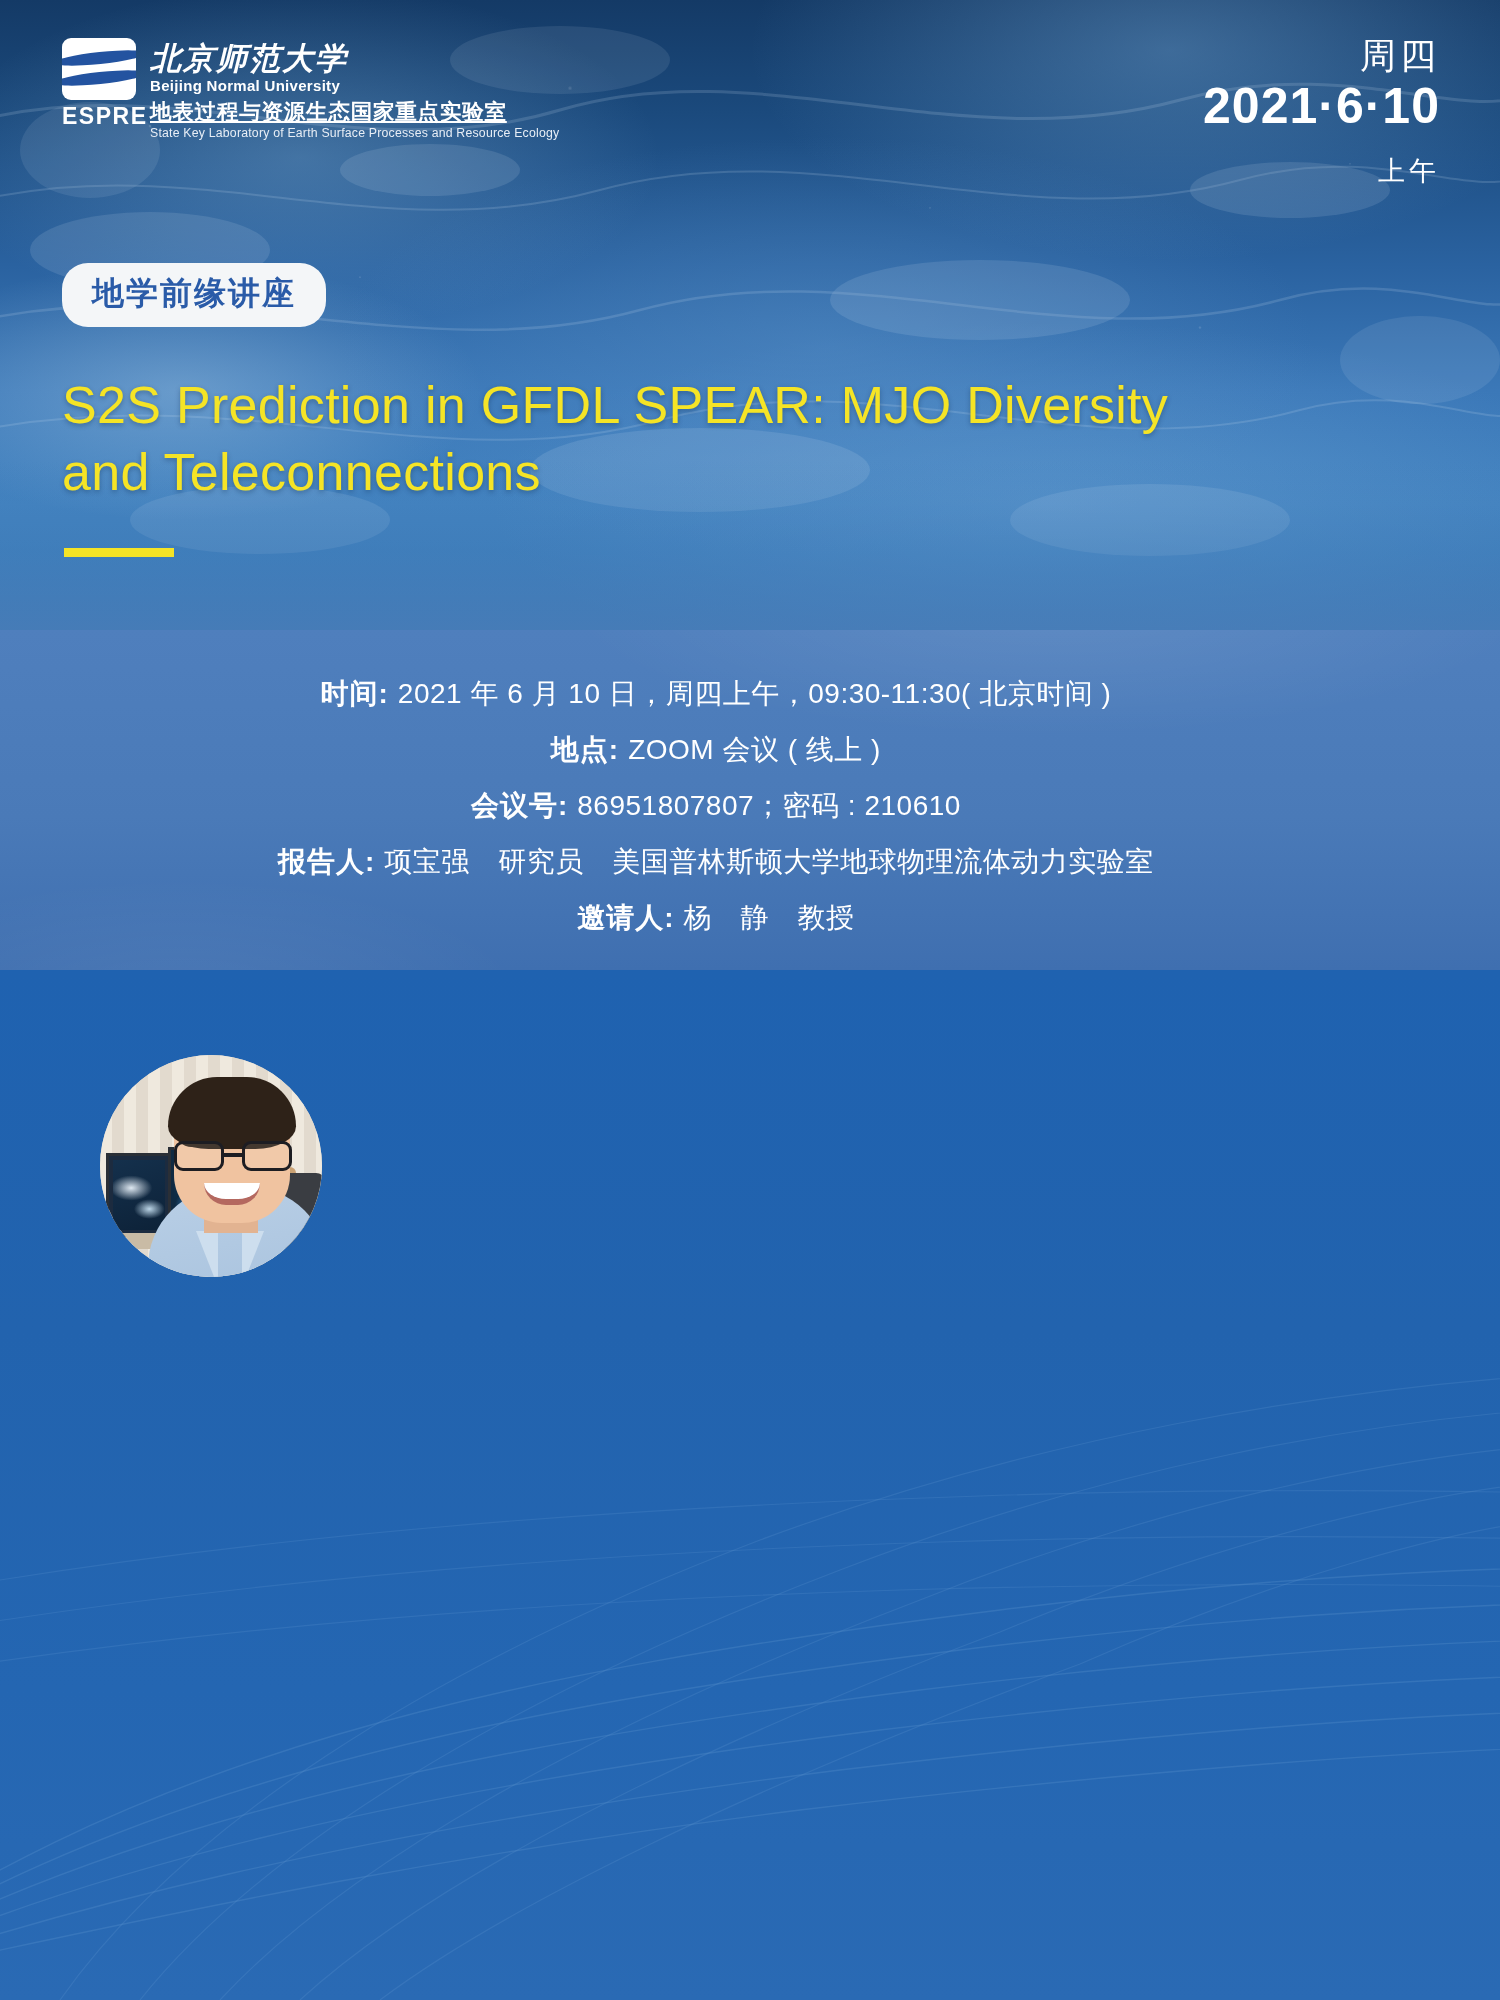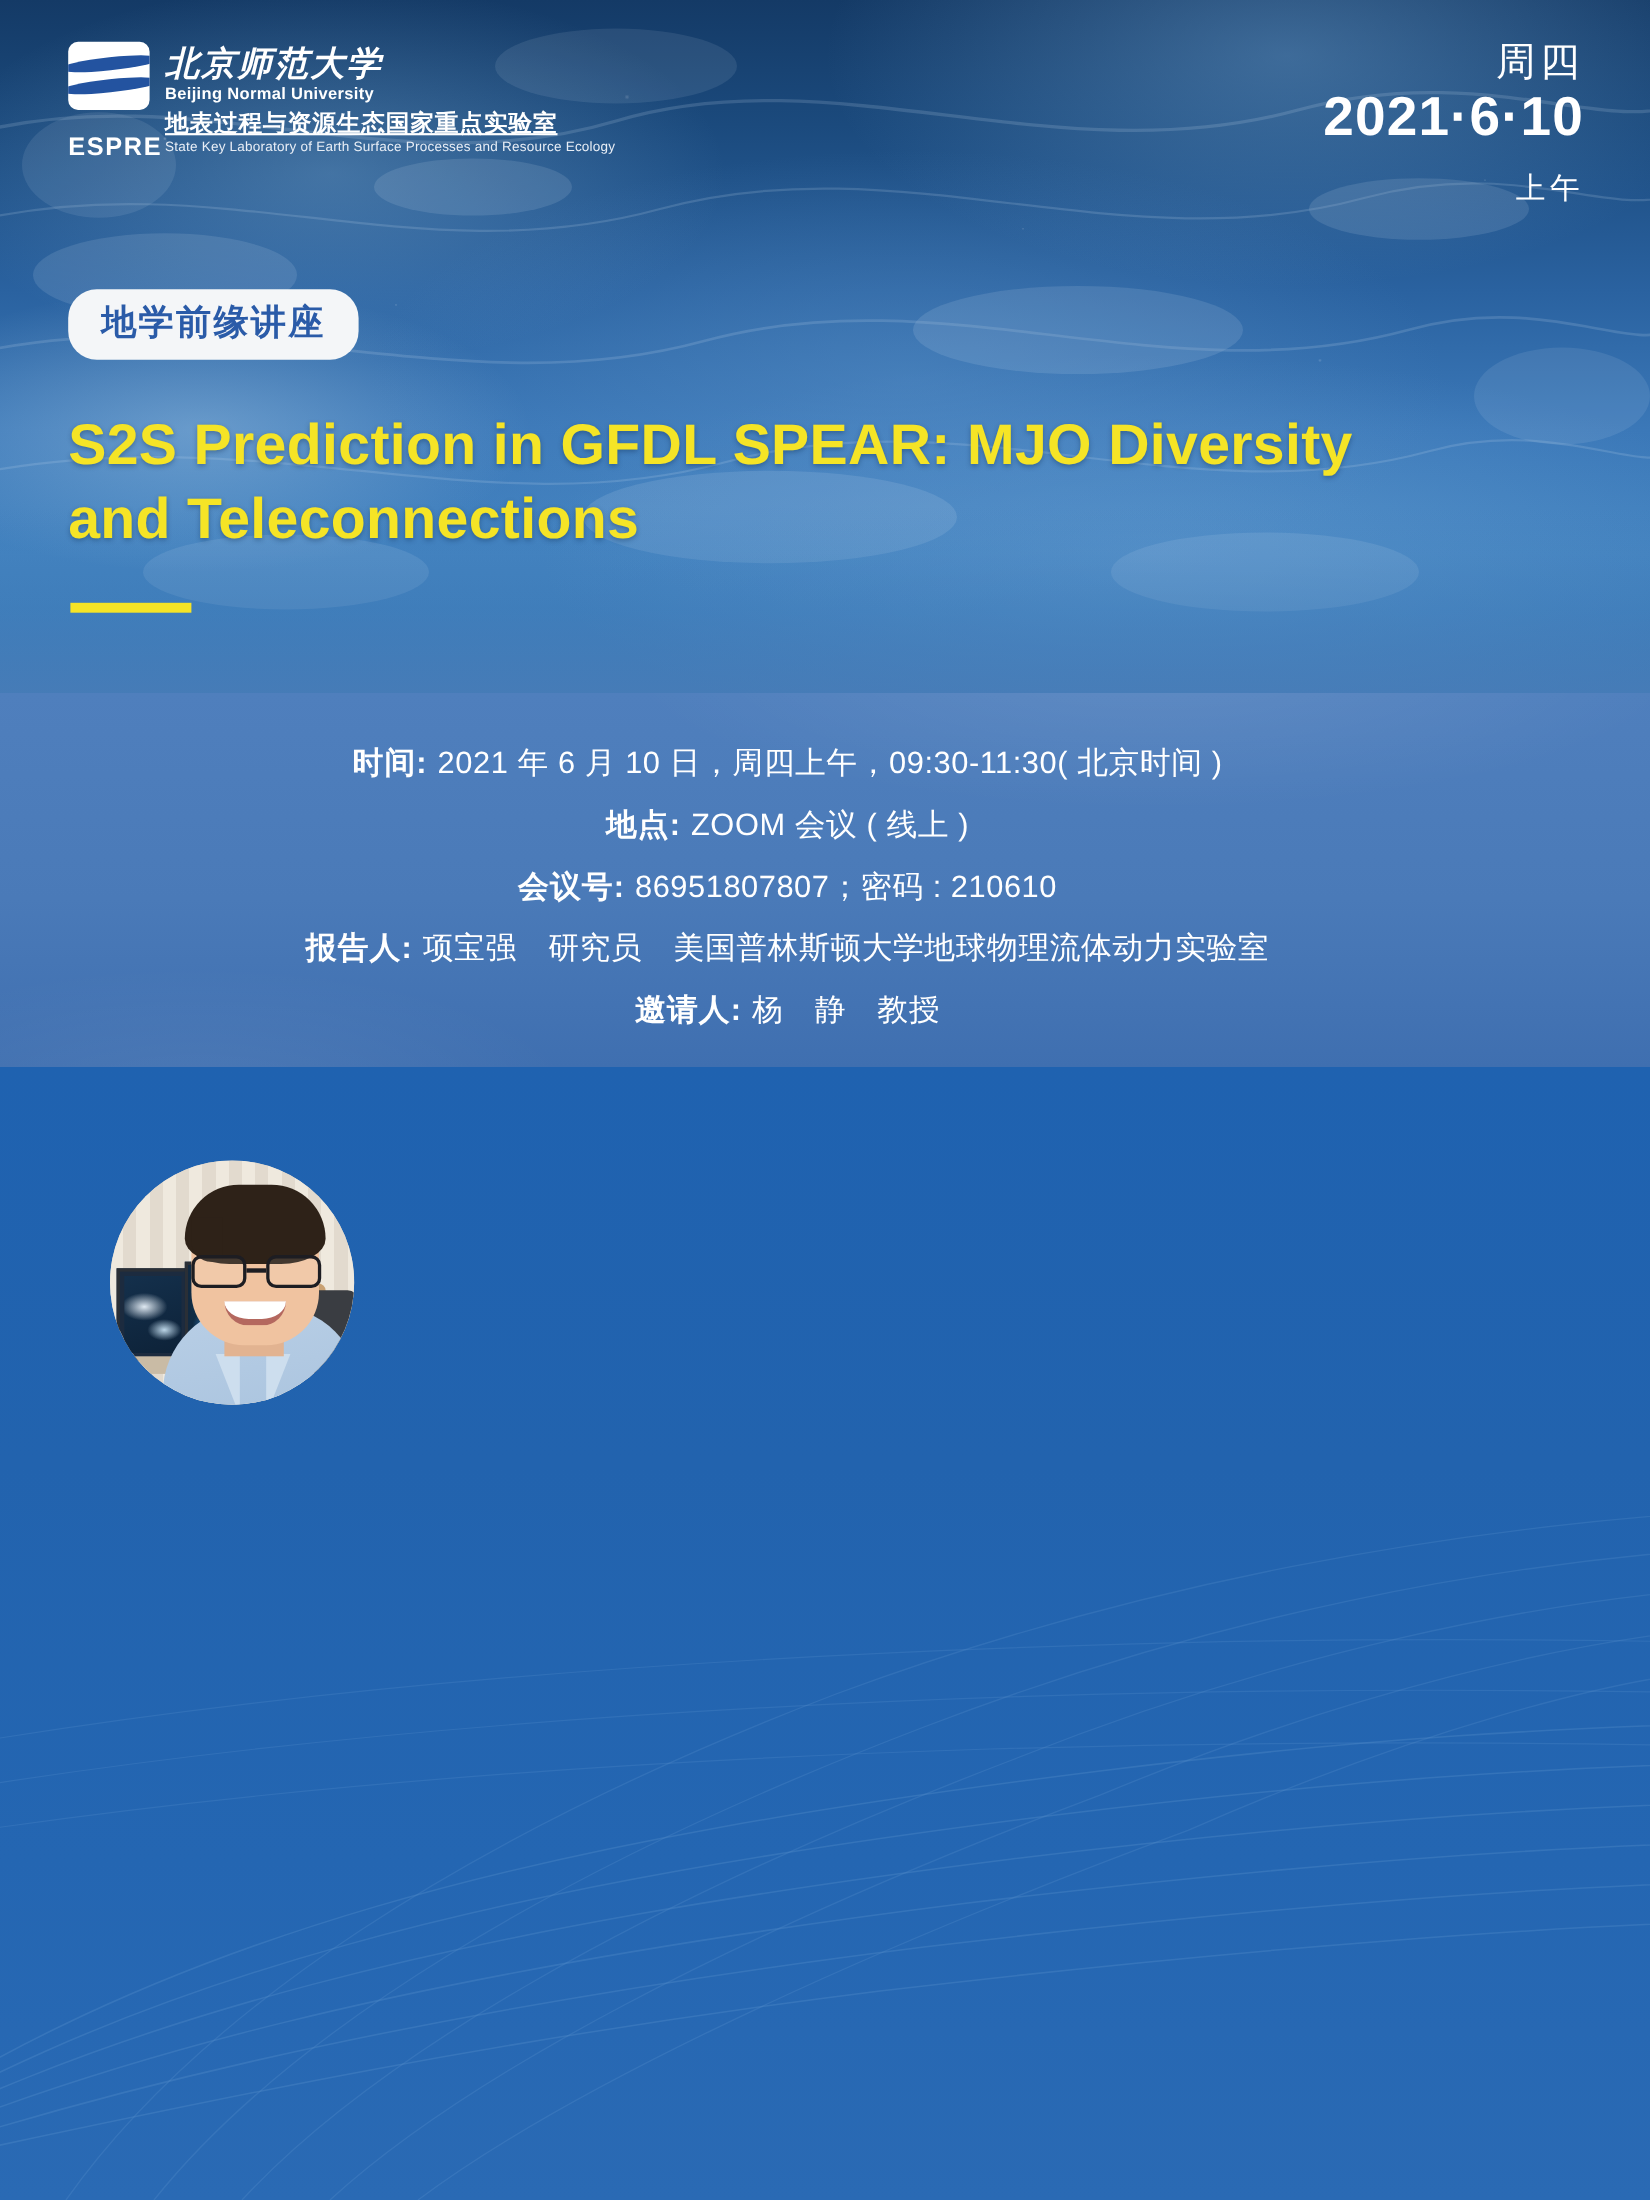--- a/index.html
+++ b/index.html
@@ -54,21 +54,21 @@
     position:relative; overflow:hidden;
   }
   .logo-wave-box i {
     position:absolute; left:-8px; width:92px; height:12px; background:#2353a0; display:block;
     border-radius:50%;
   }
   .logo-wave-box i:nth-child(1){ top:14px; transform:rotate(-6deg); }
   .logo-wave-box i:nth-child(2){ top:34px; transform:rotate(-6deg); }
   .logo-espre {
     color:#fff; font-weight:bold; font-size:23px; letter-spacing:1.5px;
-    text-align:center; margin-top:20px; font-family:"Liberation Sans",sans-serif;
+    text-align:center; margin-top:3px; font-family:"Liberation Sans",sans-serif;
   }
   .logo-text { padding-top:4px; }
   .univ-cn {
     color:#fff; font-size:31px; font-weight:bold; letter-spacing:2px;
     font-family:"DejaVu Serif","Liberation Serif",serif; font-style:italic;
     line-height:1.05;
   }
   .univ-en {
     color:#fff; font-size:15px; font-weight:bold; letter-spacing:.3px; margin-top:2px;
   }
@@ -94,21 +94,21 @@
   .series-badge {
     position:absolute; left:62px; top:263px;
     background:#f4f6f8; color:#2a5ba8;
     font-size:32px; font-weight:bold; letter-spacing:2px;
     padding:9px 30px 11px; border-radius:26px;
   }
 
   
   .hero-title {
     position:absolute; left:62px; top:372px; width:1180px;
-    color:#f5e426; font-size:52px; font-weight:bold; line-height:1.28;
+    color:#f5e426; font-size:52px; font-weight:normal; line-height:1.28;
     letter-spacing:.3px;
     text-shadow:0 2px 5px rgba(10,35,70,.35);
   }
   .title-rule {
     position:absolute; left:64px; top:548px; width:110px; height:9px; background:#f5e426;
   }
 
   
   .info-panel {
     position:absolute; left:0; top:630px; width:1500px; height:340px;

